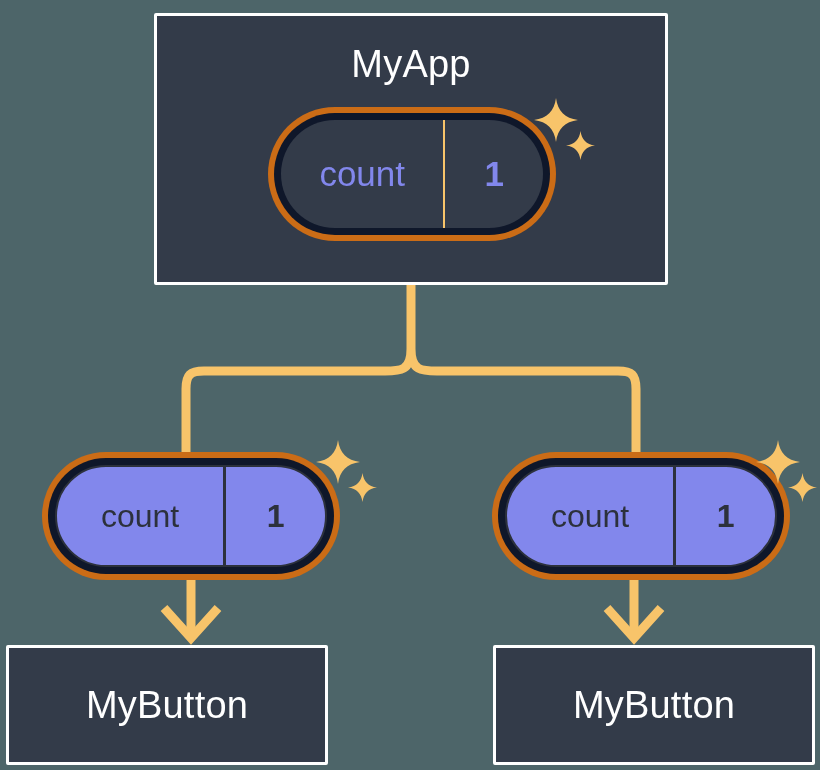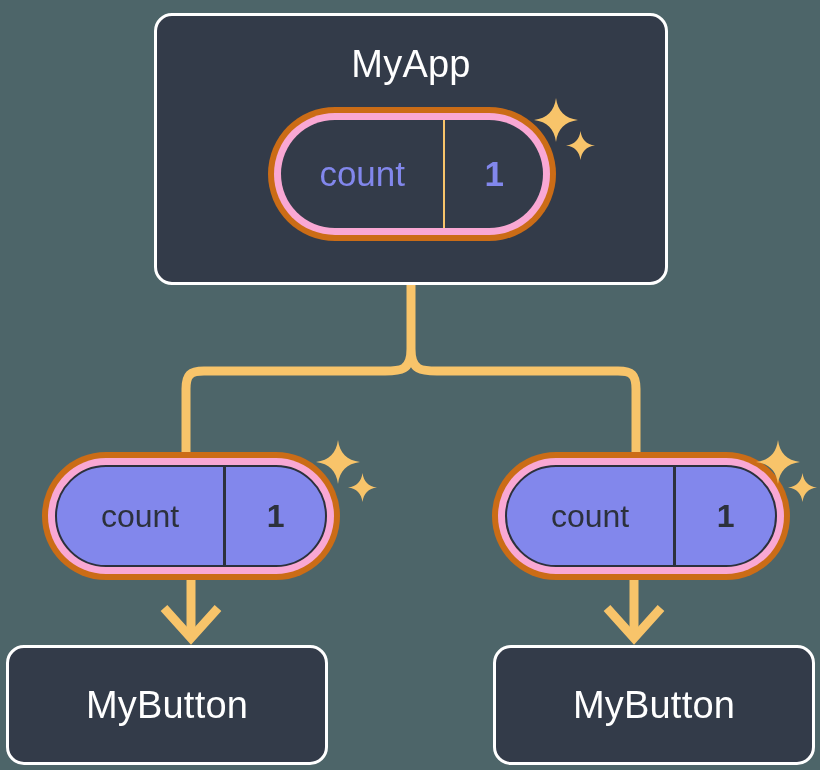--- a/index.html
+++ b/index.html
@@ -25,21 +25,21 @@
     left: 0; top: 0;
     width: 820px;
     height: 770px;
   }
 
   
   .card {
     position: absolute;
     background: #333b49;
     border: 3px solid #ffffff;
-    border-radius: 18px;
+    border-radius: 2px;
     box-sizing: border-box;
     display: flex;
     align-items: center;
     justify-content: center;
   }
   .card-title {
     color: #ffffff;
     font-size: 38px;
     font-weight: 400;
     letter-spacing: 0.2px;
@@ -72,21 +72,21 @@
   .pill {
     position: absolute;
     box-sizing: border-box;
     background: #cb6c16;          
     border-radius: 999px;
     padding: 6px;
     display: flex;
   }
   .pill-mid {
     flex: 1;
-    background: #f9a8d4;          
+    background: #0f172a;          
     border-radius: 999px;
     padding: 7px;
     display: flex;
   }
   .pill-inner {
     flex: 1;
     border-radius: 999px;
     display: flex;
     align-items: stretch;
     overflow: hidden;

